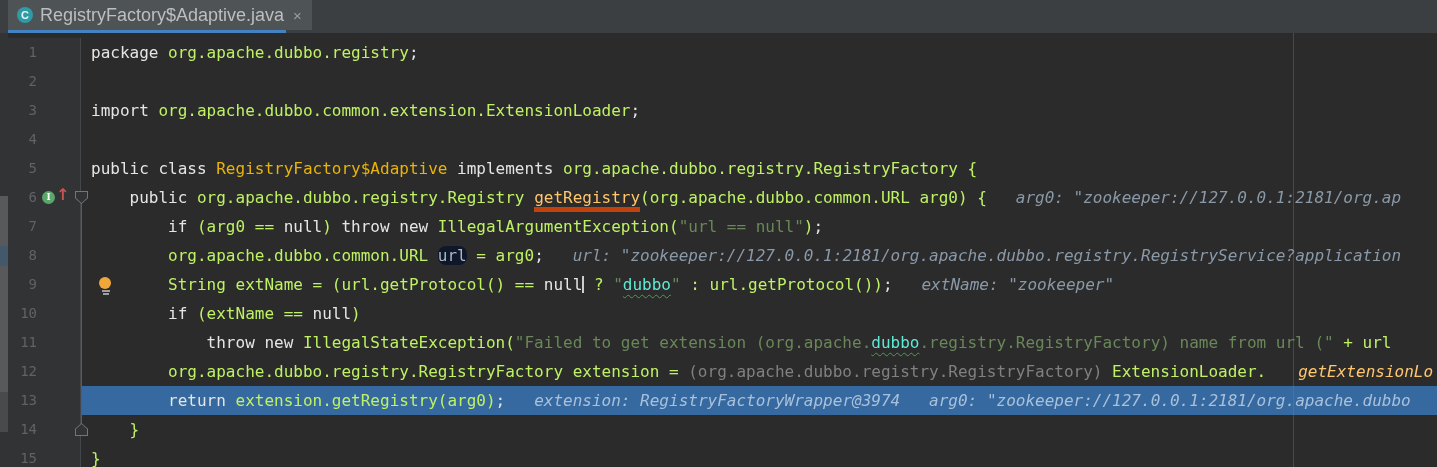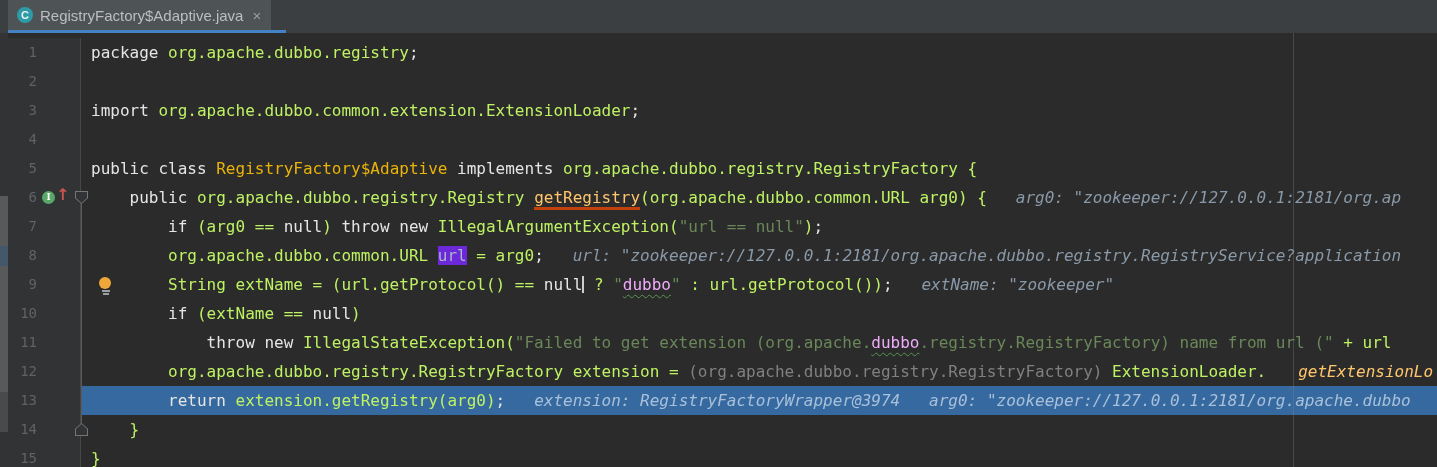--- a/index.html
+++ b/index.html
@@ -2,44 +2,44 @@
 <html><head>
 <meta charset="utf-8">
 <style>
   html,body{margin:0;padding:0;}
   body{width:1437px;height:467px;overflow:hidden;background:#2b2b2b;font-family:"Liberation Sans",sans-serif;position:relative;}
 
   
   .tabbar{position:relative;height:33px;background:#3c3f41;}
   .tab{position:absolute;left:8px;top:0;height:30px;display:flex;align-items:center;background:#4e5356;padding:0 10px 0 9px;}
   .class-icon{width:16px;height:16px;border-radius:50%;background:#2e9ba6;color:#e8f6f7;font-family:"Liberation Sans",sans-serif;font-weight:bold;font-size:11px;line-height:16px;text-align:center;flex:none;}
-  .tab-title{color:#bcbec0;font-size:15px;margin-left:7px;white-space:nowrap;}
+  .tab-title{color:#bcbec0;font-size:18px;margin-left:7px;white-space:nowrap;}
   .tab-close{color:#9b9ea1;font-size:15px;margin-left:9px;line-height:15px;}
   .tab-underline{position:absolute;left:8px;top:30px;width:278px;height:3px;background:#4383c4;}
 
   
   .editor{position:relative;height:434px;overflow:hidden;}
   .rows{position:absolute;top:5px;left:0;right:0;}
   .row{display:flex;height:29px;line-height:29px;font-family:"DejaVu Sans Mono",monospace;font-size:16px;}
   .gut{width:81px;flex:none;background:#313335;border-right:1px solid #45484a;color:#606366;text-align:right;padding-right:43px;box-sizing:border-box;font-size:14px;}
   .code{flex:1;white-space:pre;overflow:hidden;color:#a9b7c6;padding-left:10px;}
   .row.exec .code{background:#35699f;}
 
   
   .kw{color:#e5e5e5;}
   .d{color:#bef264;}
   .s{color:#6a8759;}
-  .sw{color:#f0abfc;text-decoration:underline wavy #559657;text-decoration-thickness:1px;text-underline-offset:4px;text-align:right;}
+  .sw{color:#5eead4;text-decoration:underline wavy #559657;text-decoration-thickness:1px;text-underline-offset:4px;text-align:right;}
   .g{color:#808080;}
   .cn{color:#eab308;}
-  .m{color:#ffc66d;border-bottom:3px solid #c2410c;}
+  .m{color:#ffc66d;border-bottom:7px solid #c2410c;}
   .mi{color:#ffc66d;font-style:italic;margin-left:32px;}
   .h{color:#8a99a8;font-style:italic;}
   .hb{color:#a9c0da;font-style:italic;}
-  .hlid{background:#6d28d9;}
+  .hlid{background:#0f172a;border-radius:8px;}
   .caret{display:inline-block;width:0;height:17px;border-left:2px solid #c9ced3;vertical-align:-3px;}
 
   
   .margin-guide{position:absolute;left:1293px;top:0;width:1px;height:100%;background:rgba(125,128,131,0.35);z-index:3;}
   .fold-line{position:absolute;left:81px;top:165px;width:1px;height:232px;background:#5a5d5f;z-index:2;}
   .fold-marker{position:absolute;left:75px;width:13px;height:13px;z-index:4;}
   .fold-marker .outer{width:13px;height:13px;background:#737678;}
   .fold-marker .inner{position:absolute;left:1px;top:1px;width:11px;height:11px;background:#313335;}
   .fold-down .outer,.fold-down .inner{clip-path:polygon(0 0,100% 0,100% 55%,50% 100%,0 55%);}
   .fold-up .outer,.fold-up .inner{clip-path:polygon(50% 0,100% 45%,100% 100%,0 100%,0 45%);}

